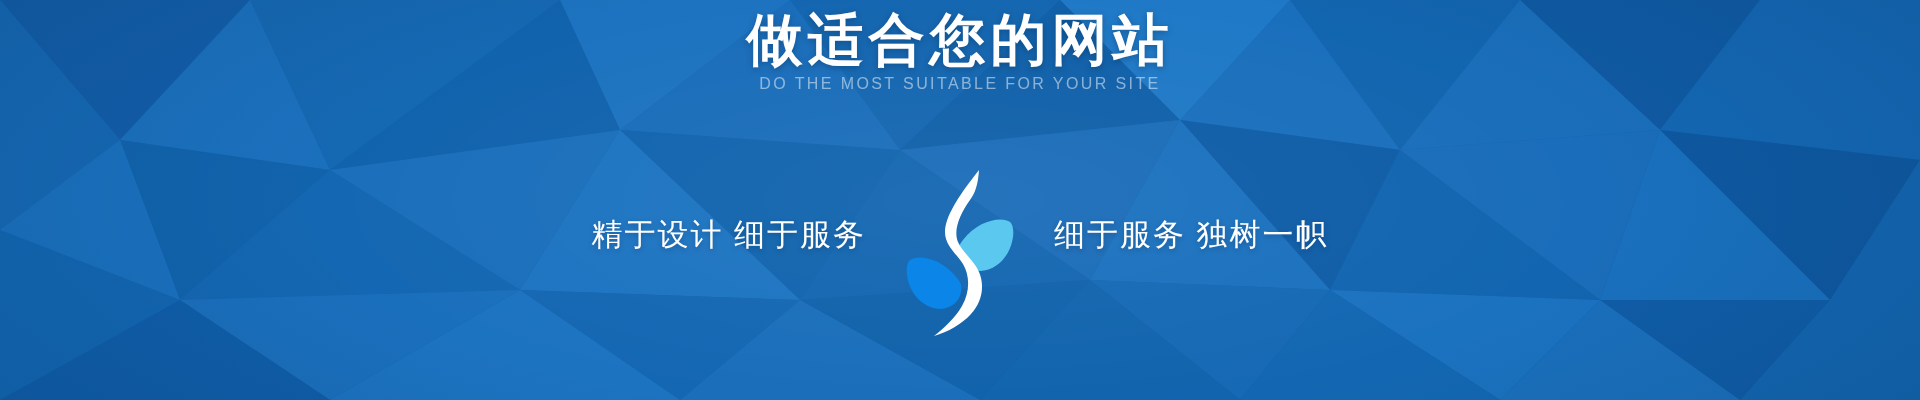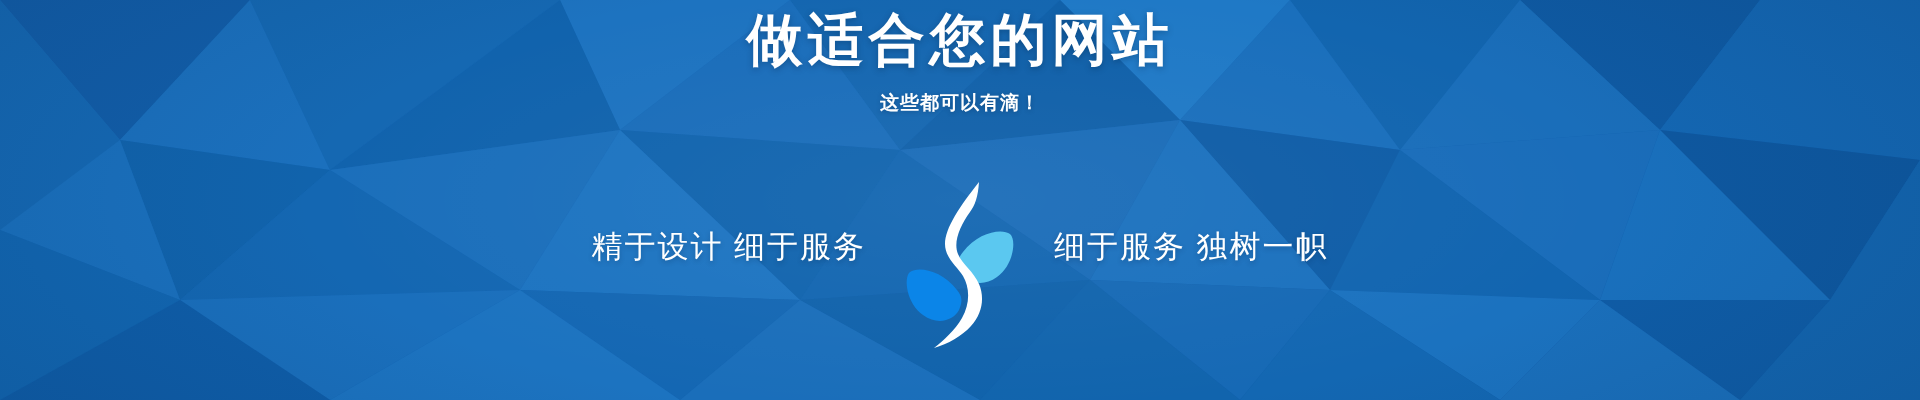--- a/index.html
+++ b/index.html
@@ -78,21 +78,21 @@
     letter-spacing: 1px;
     text-shadow: 0 1px 4px rgba(3,36,72,0.35);
   }
   .tagline-line { display: block; }
 
   
   .slogan-row {
     position: absolute;
     left: 0;
     right: 0;
-    top: 228px;
+    top: 216px;
     display: flex;
     align-items: flex-start;
     justify-content: center;
     gap: 0;
   }
   .slogan {
     color: #ffffff;
     font-size: 31px;
     font-weight: normal;
     letter-spacing: 2px;
@@ -171,23 +171,23 @@
       <polygon points="1500,400 1600,300 1740,400" fill="#1a6fbb"></polygon>
       <polygon points="1830,300 1920,160 1920,400 1740,400" fill="#1365af"></polygon>
     </g>
   </svg>
 
   <div class="vignette"></div>
 
   <div class="content">
     <h1 class="title">做适合您的网站</h1>
 
+    <div class="subtitle-en">DO THE MOST SUITABLE FOR YOUR SITE</div>
 
     <div class="taglines">
-      <span class="tagline-line">这些都可以有滴！</span>
     </div>
   </div>
 
   <div class="slogan-row">
     <div class="slogan slogan-left">精于设计 细于服务</div>
 
     <svg class="logo-mark" viewBox="0 0 120 175">
 
       <path d="M 63 74 C 78 54, 102 50, 110 56 C 117 62, 113 88, 97 99 C 82 110, 66 104, 61 94 C 57 85, 58 80, 63 74 Z" fill="#5bc8f0"></path>
 

